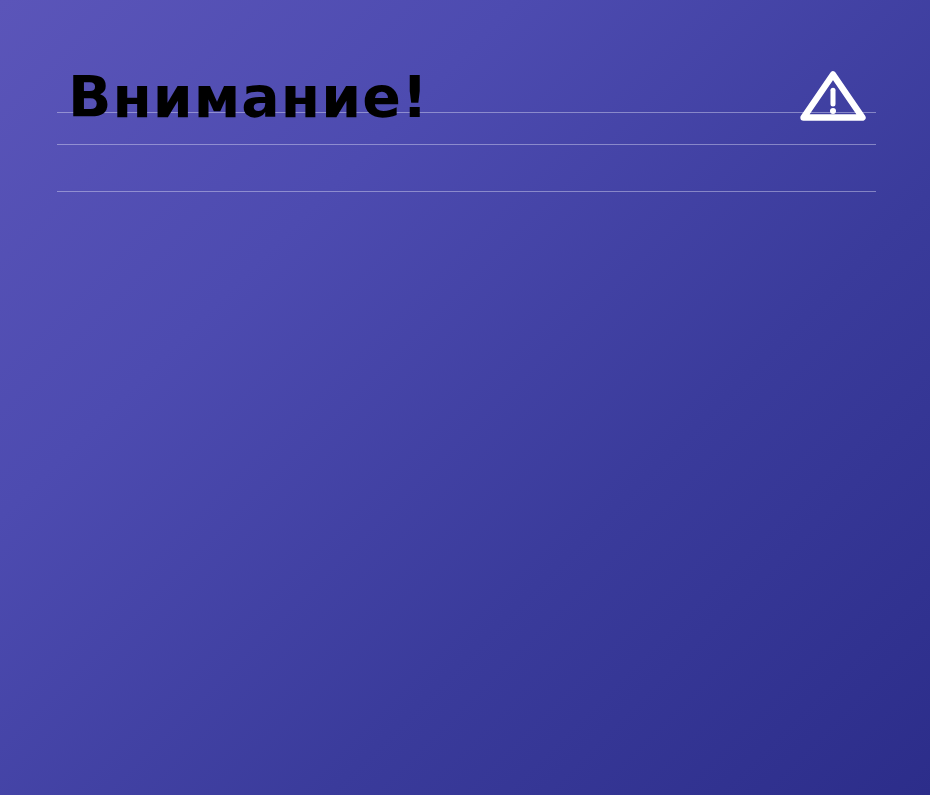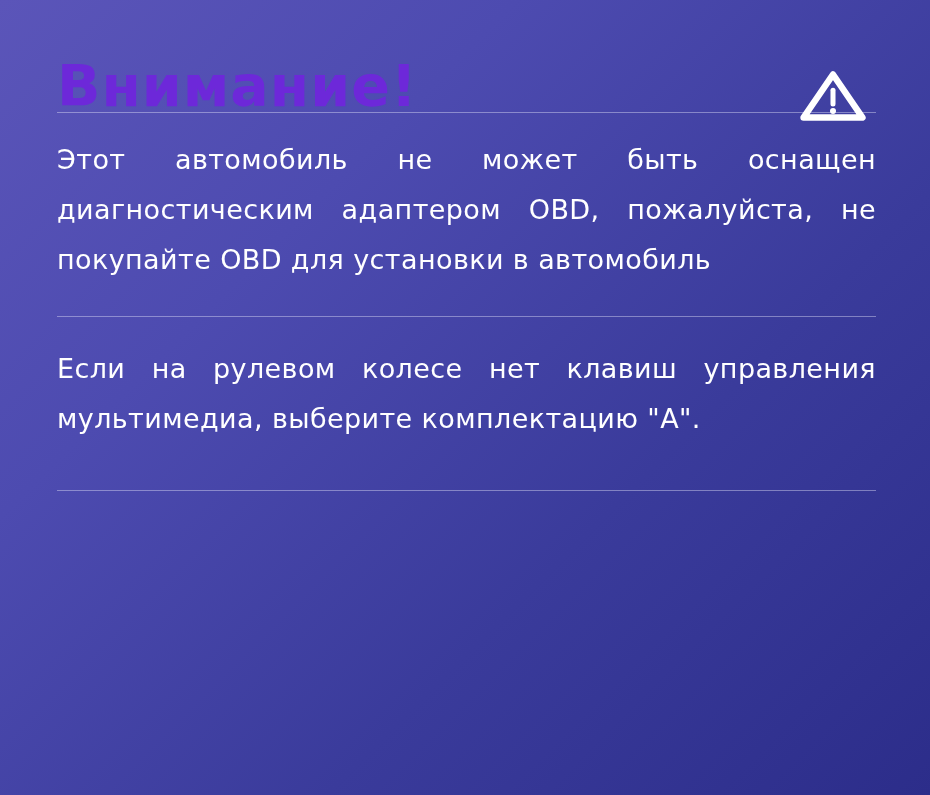--- a/index.html
+++ b/index.html
@@ -24,26 +24,26 @@
   }
   .header {
     padding-top: 58px;
     display: flex;
     justify-content: space-between;
     align-items: flex-start;
     height: 112px;
     box-sizing: border-box;
   }
   .title {
-    margin: 0;
+    margin: 11px;
     font-size: 57px;
     line-height: 1.0;
     font-weight: bold;
     letter-spacing: 1px;
-    color: #6d28d9;
+    color: #000000;
   }
   .warn-icon {
     margin-top: 10px;
     margin-right: 6px;
     width: 74px;
     height: 56px;
     display: block;
   }
   .divider {
     border: none;
@@ -79,22 +79,20 @@
       <svg class="warn-icon" viewBox="0 0 100 78" fill="none" xmlns="http://www.w3.org/2000/svg">
         <path d="M50 9 L91 69 L9 69 Z" stroke="#ffffff" stroke-width="9" stroke-linejoin="round" stroke-linecap="round" fill="none"></path>
         <line x1="50" y1="31" x2="50" y2="50" stroke="#ffffff" stroke-width="7" stroke-linecap="round"></line>
         <circle cx="50" cy="60" r="4.2" fill="#ffffff"></circle>
       </svg>
     </span>
   </div>
 
   <hr class="divider d1">
 
-  <p class="para p1">Этот автомобиль не может быть оснащен диагностическим адаптером OBD, пожалуйста, не покупайте OBD для установки в автомобиль</p>
 
   <hr class="divider d2">
 
-  <p class="para p2">Если на рулевом колесе нет клавиш управления мультимедиа, выберите комплектацию "А".</p>
 
   <hr class="divider d3">
 
 
 </div>
 
 </body></html>

